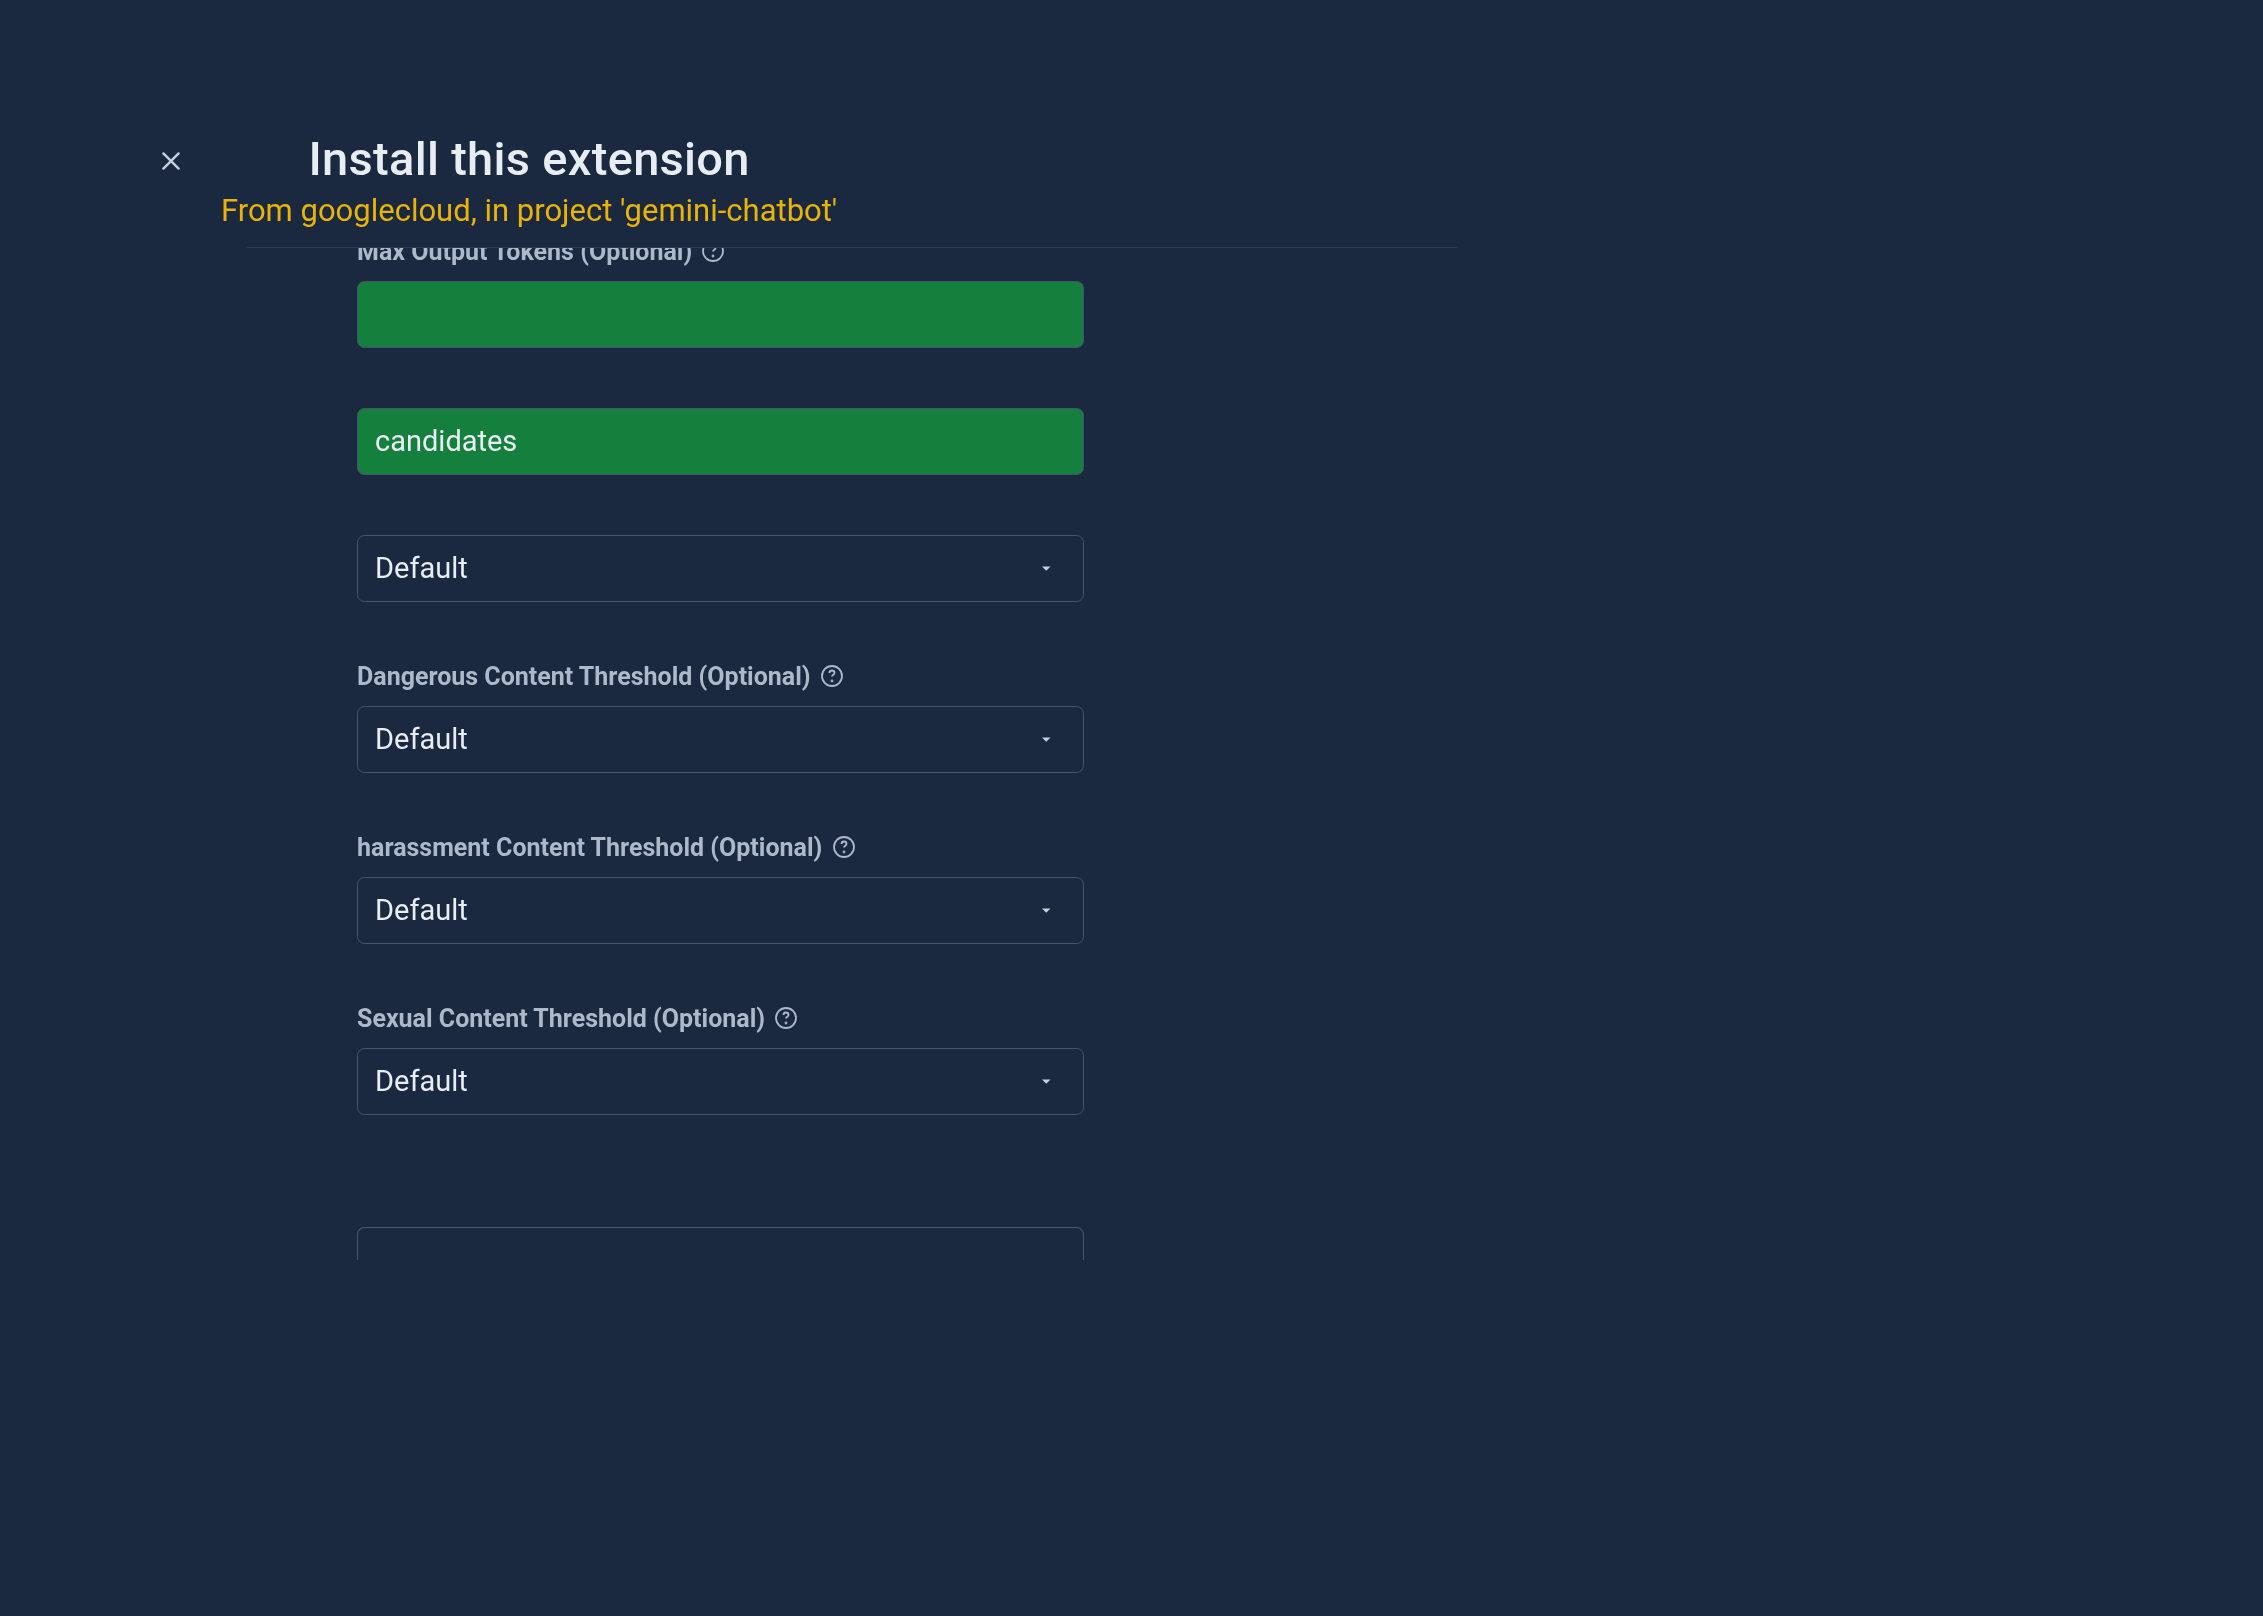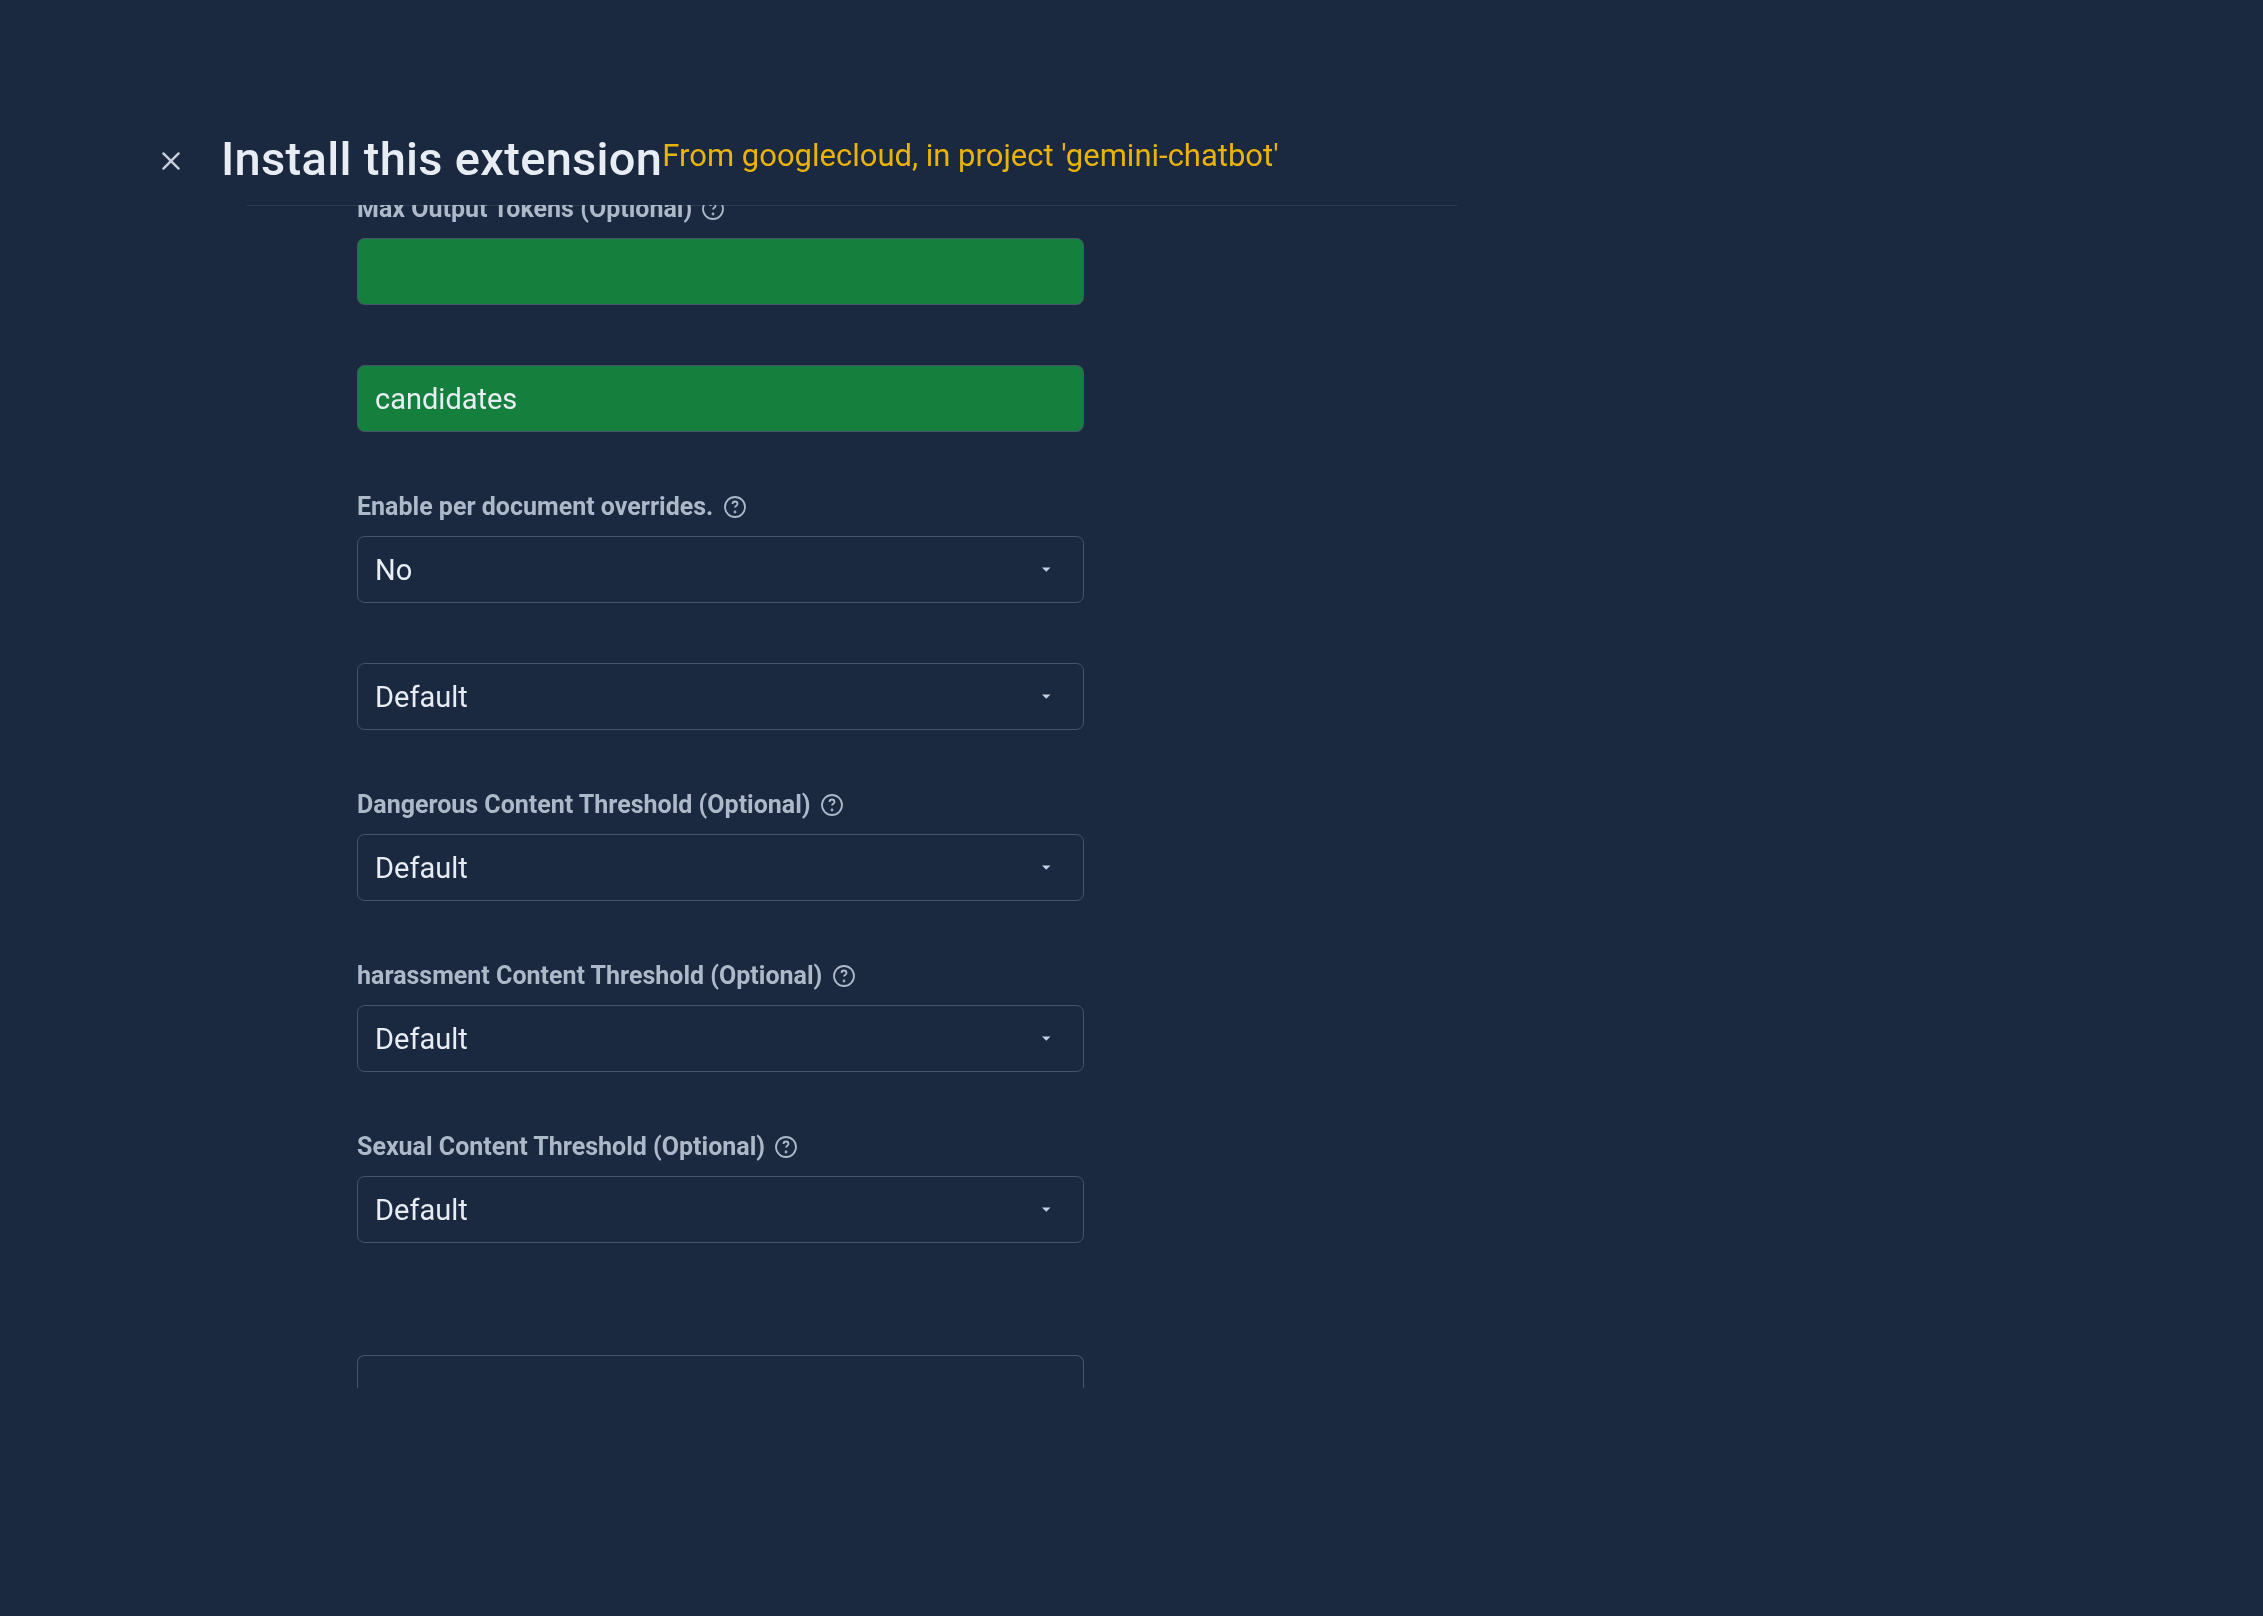--- a/index.html
+++ b/index.html
@@ -39,21 +39,21 @@
       justify-content: center;
     }
     
     .close-btn svg {
       width: 26px;
       height: 26px;
     }
     
     .title-block {
       display: flex;
-      flex-direction: row;
+      flex-direction: column;
       text-align: center;
     }
     
     .title {
       font-size: 47px;
       font-weight: 500;
       color: #e8edf3;
       letter-spacing: 0.3px;
     }
     
@@ -203,42 +203,20 @@
             </svg>
           </span>
         </div>
         <input type="text" class="text-input" value="" style="">
       </div>
 
       <div class="field-group">
         <input type="text" class="text-input" value="candidates" style="">
       </div>
 
-      <div class="field-group">
-        <div class="field-label">
-          <span>Enable per document overrides.</span>
-          <span class="help-icon">
-            <svg viewBox="0 0 24 24" fill="none" stroke="currentColor" stroke-width="1.8">
-              <circle cx="12" cy="12" r="10"></circle>
-              <path d="M9.5 9a2.5 2.5 0 0 1 5 0c0 1.5-2.5 2-2.5 3.5"></path>
-              <circle cx="12" cy="17" r="0.5" fill="currentColor"></circle>
-            </svg>
-          </span>
-        </div>
-        <div class="select-wrapper">
-          <div class="select-input">
-            <span>No</span>
-            <span class="chevron-down">
-              <svg viewBox="0 0 24 24" fill="currentColor">
-                <path d="M7 10l5 5 5-5z"></path>
-              </svg>
-            </span>
-          </div>
-        </div>
-      </div>
 
       <div class="field-group">
         <div class="select-wrapper">
           <div class="select-input">
             <span>Default</span>
             <span class="chevron-down">
               <svg viewBox="0 0 24 24" fill="currentColor">
                 <path d="M7 10l5 5 5-5z"></path>
               </svg>
             </span>

